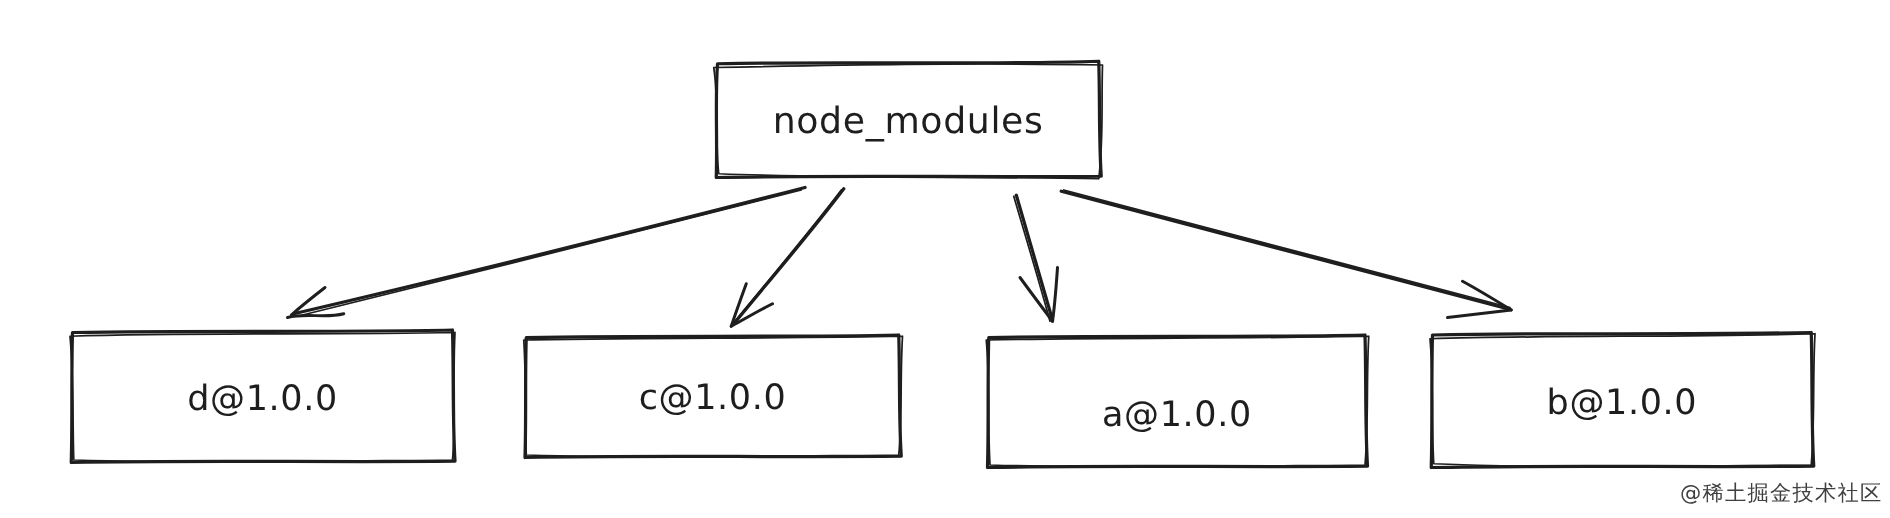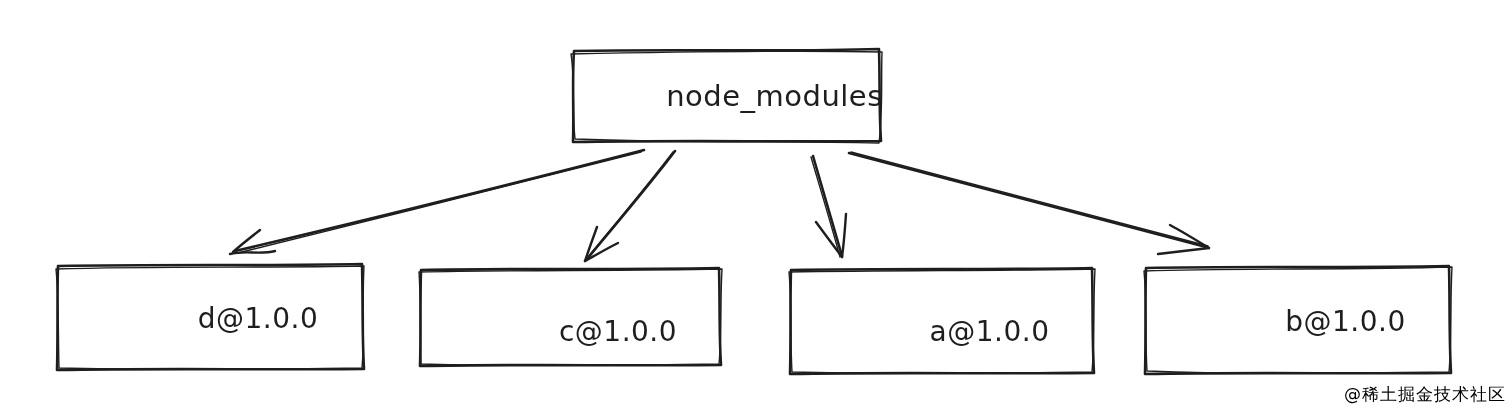--- a/index.html
+++ b/index.html
@@ -27,33 +27,32 @@
   .stroke-barb  { stroke-width: 2.4px; }
   .label {
     position: absolute;
     display: flex;
     align-items: center;
     justify-content: center;
     color: #1e1e1e;
     font-size: 28px;
     letter-spacing: 0.5px;
     white-space: nowrap;
-    margin-left: 48px;
   }
   .lbl-root { left: 571px; top: 48px;  width: 311px; height: 95px;  font-size: 29px; }
   .lbl-d    { left: 55px;   top: 263px; width: 310px; height: 110px; }
-  .lbl-c    { left: 418px;  top: 281px; width: 304px; height: 100px; }
+  .lbl-c    { left: 418px;  top: 267px; width: 304px; height: 100px; }
   .lbl-a    { left: 788px;  top: 267px; width: 307px; height: 128px; }
   .lbl-b    { left: 1143px; top: 265px; width: 309px; height: 113px; }
   .watermark {
     position: absolute;
     right: 6px;
     bottom: 8px;
     font-size: 17px;
-    color: #000000;
+    color: #404040;
     letter-spacing: 1px;
     font-family: "DejaVu Sans", sans-serif;
   }
 </style>
 </head>
 <body>
 
 <div class="canvas">
 
   <svg class="sketch-layer" width="1512" height="414" viewBox="0 0 1512 414" xmlns="http://www.w3.org/2000/svg">

